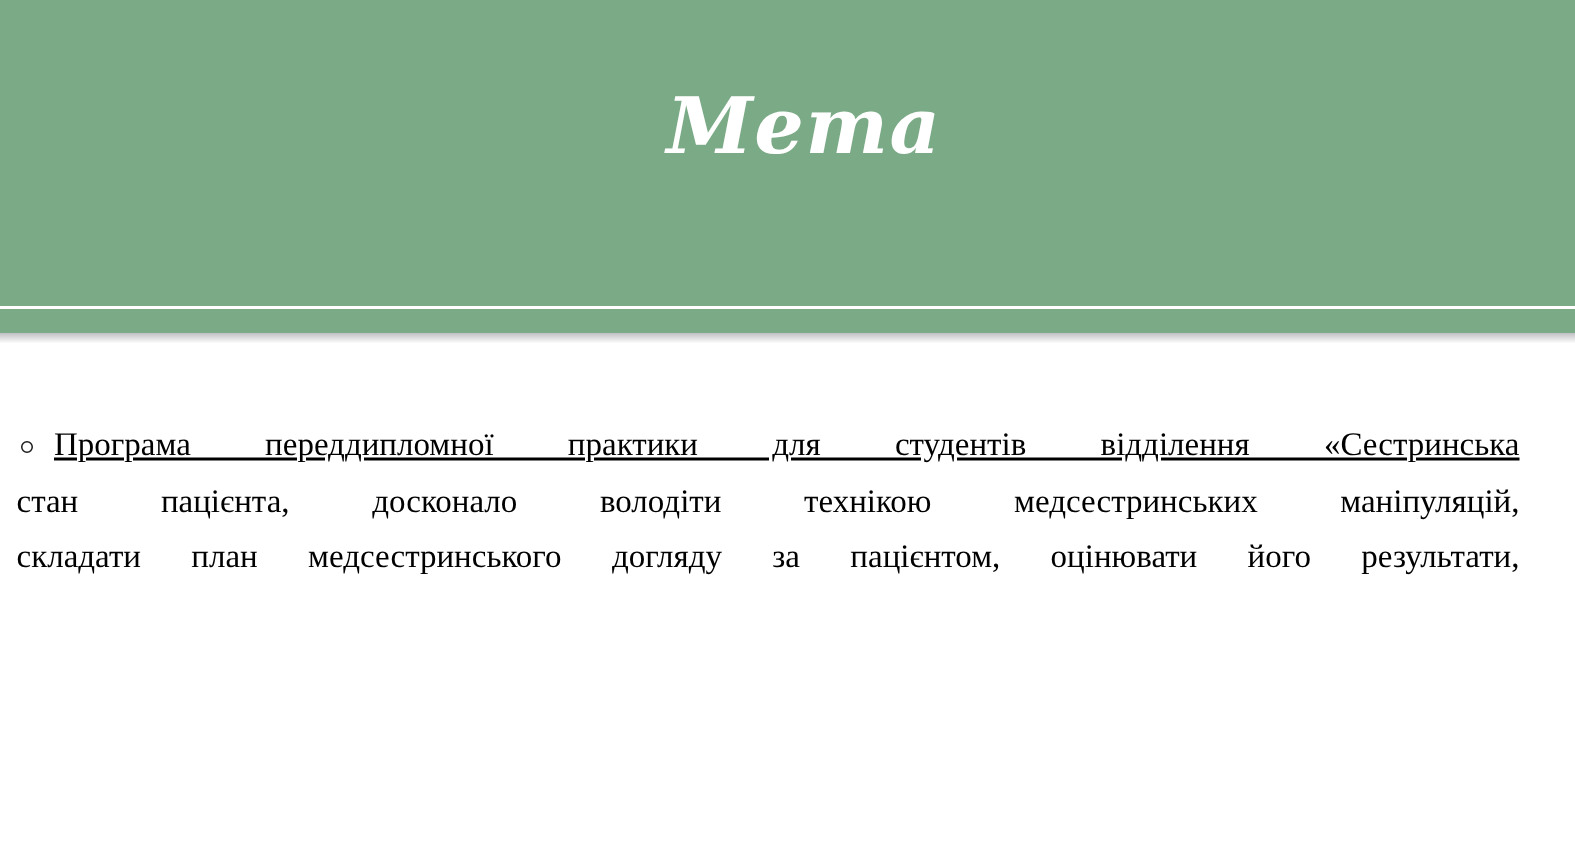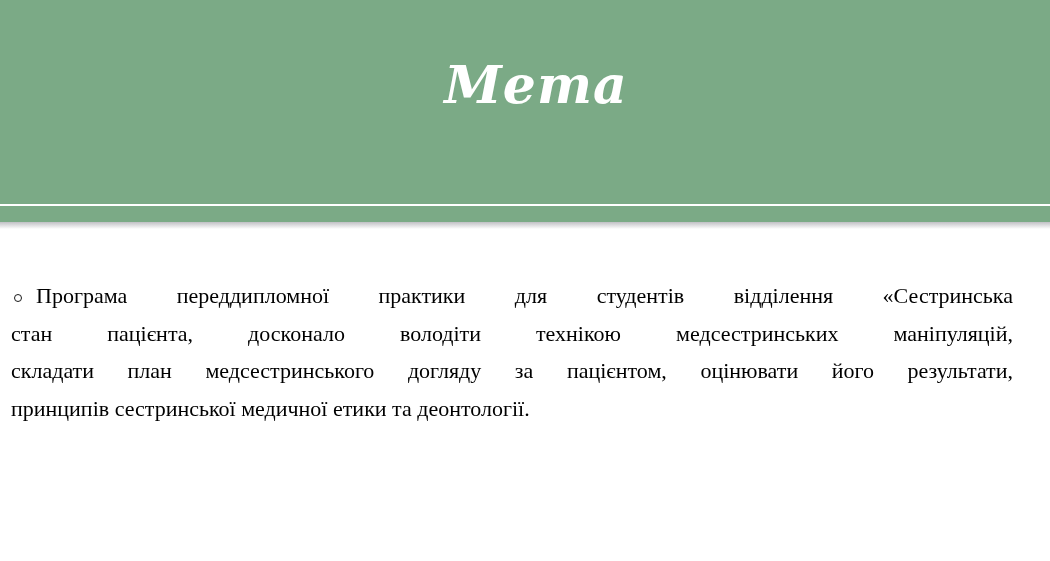--- a/index.html
+++ b/index.html
@@ -70,20 +70,21 @@
   .line {
     font-size: 22px;
     line-height: 37.6px;
     color: #000000;
     text-align: justify;
     text-align-last: justify;
     white-space: normal;
   }
   .line.first-line {
     padding-left: 25px;
+    text-decoration: underline;
   }
   .line.last-line {
     text-align-last: left;
   }
   .bullet {
     position: absolute;
     left: 3px;
     top: 17px;
     width: 8px;
     height: 8px;
@@ -104,17 +105,16 @@
   </header>
 
   <div class="header-shadow"></div>
 
   <main class="content">
     <div class="text-block">
       <span class="bullet"></span>
       <div class="line first-line">Програма переддипломної практики для студентів відділення «Сестринська</div>
       <div class="line">стан пацієнта, досконало володіти технікою медсестринських маніпуляцій,</div>
       <div class="line">складати план медсестринського догляду за пацієнтом, оцінювати його результати,</div>
-      <div class="line last-line">принципів сестринської медичної етики та деонтології.</div>
     </div>
   </main>
 
 </div>
 
 </body></html>

